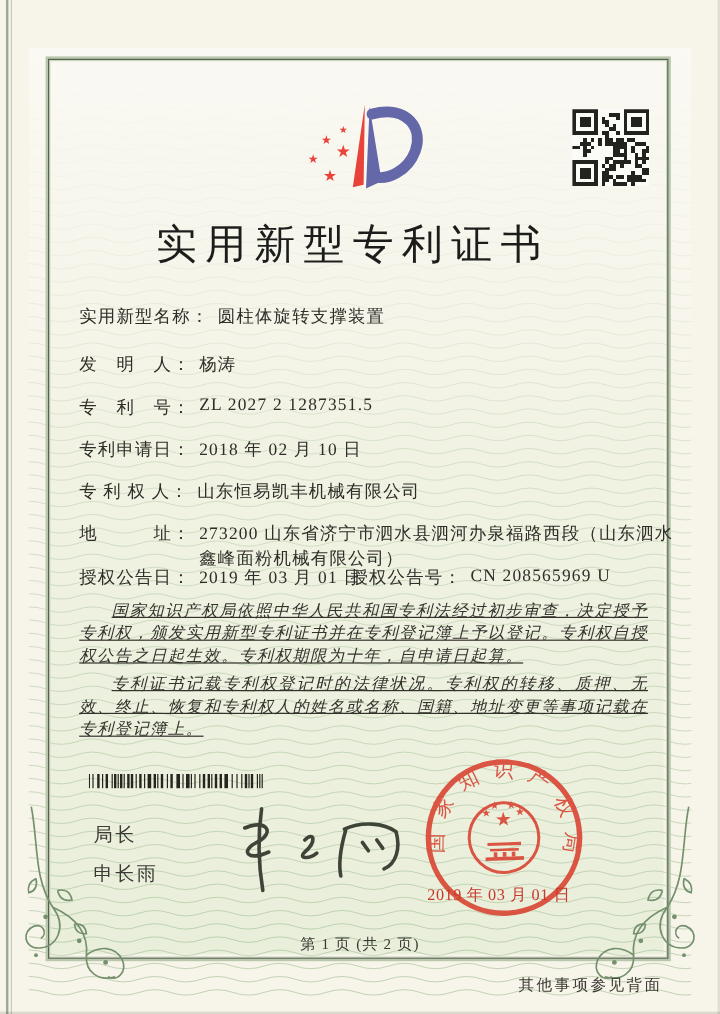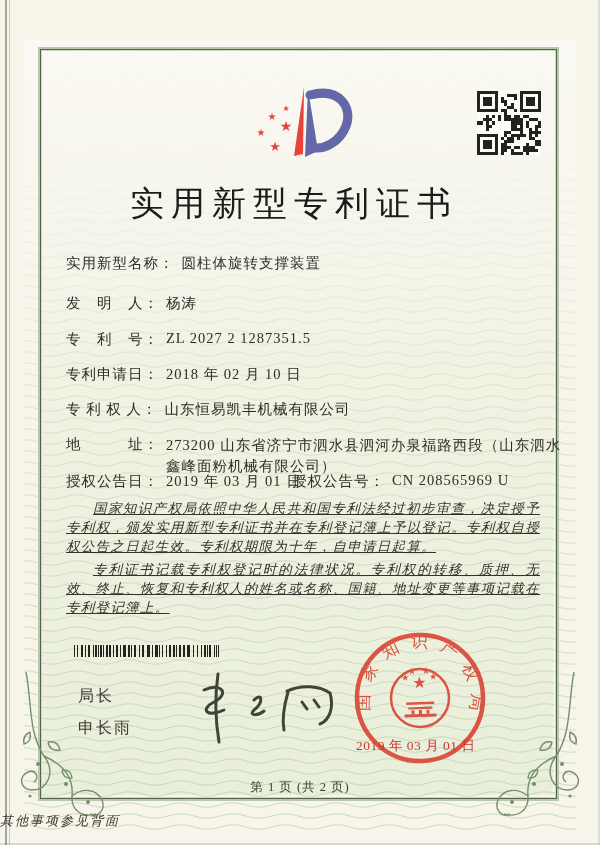--- a/index.html
+++ b/index.html
@@ -37,21 +37,21 @@
              line-height:19px;letter-spacing:1.3px;color:#33322c;text-align:justify;}
   .body-text p{margin:0 0 4px 0;text-indent:2em;text-decoration:underline;}
   
   .barcode{left:74px;top:645px;width:152px;height:12px;white-space:nowrap;overflow:hidden;}
   .barcode span{display:inline-block;height:12px;background:#26261f;vertical-align:top;}
   .signer{left:78px;font-size:16px;letter-spacing:2px;color:#3b3a34;}
   .sig{left:188px;top:660px;}
   .seal{left:350px;top:628px;opacity:.88;transform:rotate(-2deg);}
   .seal-date{left:356px;top:737px;width:130px;font-size:13.5px;letter-spacing:.5px;color:#c8372a;}
   .page-ind{left:0;top:779px;width:600px;text-align:center;font-size:12.5px;letter-spacing:1px;color:#3a3933;}
-  .back-note{left:0;top:812px;width:552px;text-align:left;font-size:13px;font-style:italic;
+  .back-note{left:0;top:812px;width:552px;text-align:right;font-size:13px;
              letter-spacing:2px;color:#3a3933;}
   .orn{pointer-events:none;}
   .orn-r{transform:scaleX(-1);}
 </style>
 </head>
 <body>
 
 <div class="page">
 
   <div class="abs inner-tint"></div>

